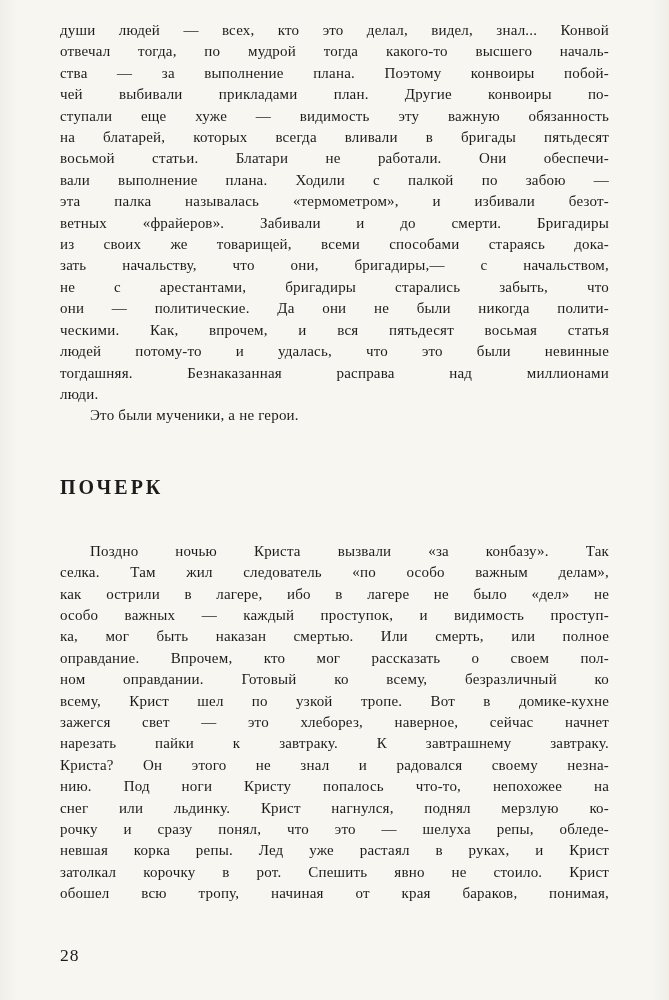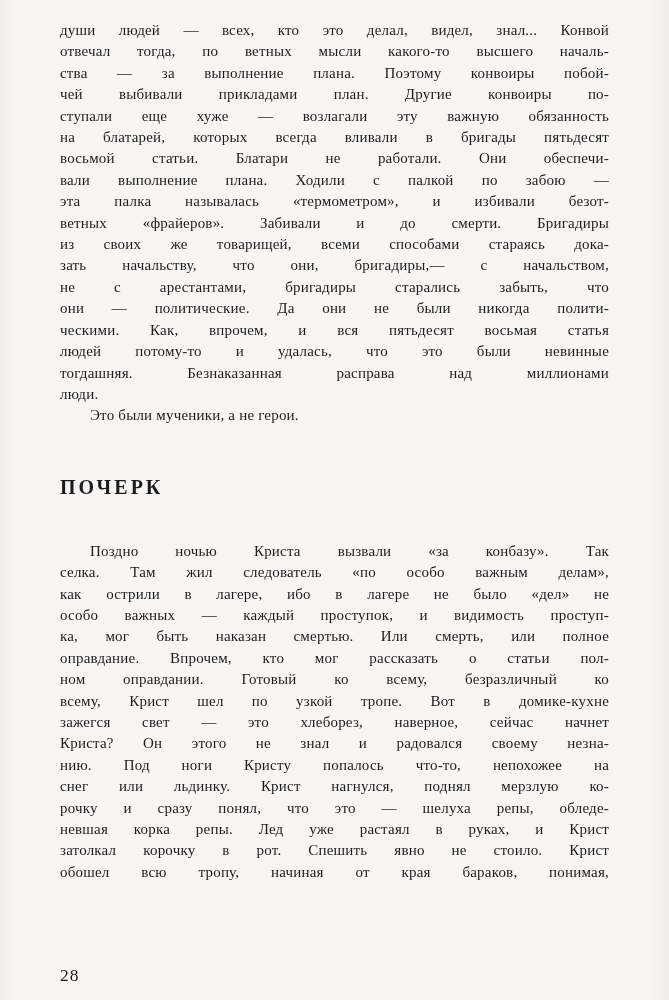--- a/index.html
+++ b/index.html
@@ -49,34 +49,33 @@
     line-height: 23px;
     letter-spacing: 3px;
   }
   .page-number {
     position: absolute;
     left: 60px;
     top: 944px;
     font-size: 17.5px;
     line-height: 22px;
     letter-spacing: 1px;
-    margin-top: 20px;
   }
 </style>
 </head>
 <body style="--paper: #f7f5f0; --ink: #1c1c1c;">
 
 <div class="page">
   <div class="text-column" id="text-column">
       <div class="paragraph">
         <div class="line">души людей — всех, кто это делал, видел, знал... Конвой</div>
-        <div class="line">отвечал тогда, по ветных мысли какого-то высшего началь-</div>
+        <div class="line">отвечал тогда, по мудрой тогда какого-то высшего началь-</div>
         <div class="line">ства — за выполнение плана. Поэтому конвоиры побой-</div>
         <div class="line">чей выбивали прикладами план. Другие конвоиры по-</div>
-        <div class="line">ступали еще хуже — возлагали эту важную обязанность</div>
+        <div class="line">ступали еще хуже — видимость эту важную обязанность</div>
         <div class="line">на блатарей, которых всегда вливали в бригады пятьдесят</div>
         <div class="line">восьмой статьи. Блатари не работали. Они обеспечи-</div>
         <div class="line">вали выполнение плана. Ходили с палкой по забою —</div>
         <div class="line">эта палка называлась «термометром», и избивали безот-</div>
         <div class="line">ветных «фрайеров». Забивали и до смерти. Бригадиры</div>
         <div class="line">из своих же товарищей, всеми способами стараясь дока-</div>
         <div class="line">зать начальству, что они, бригадиры,— с начальством,</div>
         <div class="line">не с арестантами, бригадиры старались забыть, что</div>
         <div class="line">они — политические. Да они не были никогда полити-</div>
         <div class="line">ческими. Как, впрочем, и вся пятьдесят восьмая статья</div>
@@ -87,24 +86,25 @@
       <div class="paragraph">
         <div class="line indent para-end">Это были мученики, а не герои.</div>
       </div>
       <div class="chapter-heading">ПОЧЕРК</div>
       <div class="paragraph">
         <div class="line indent">Поздно ночью Криста вызвали «за конбазу». Так</div>
         <div class="line">селка. Там жил следователь «по особо важным делам»,</div>
         <div class="line">как острили в лагере, ибо в лагере не было «дел» не</div>
         <div class="line">особо важных — каждый проступок, и видимость проступ-</div>
         <div class="line">ка, мог быть наказан смертью. Или смерть, или полное</div>
-        <div class="line">оправдание. Впрочем, кто мог рассказать о статьи пол-</div>
+        <div class="line">оправдание. Впрочем, кто мог рассказать о своем пол-</div>
         <div class="line">ном оправдании. Готовый ко всему, безразличный ко</div>
         <div class="line">всему, Крист шел по узкой тропе. Вот в домике-кухне</div>
         <div class="line">зажегся свет — это хлеборез, наверное, сейчас начнет</div>
+        <div class="line">нарезать пайки к завтраку. К завтрашнему завтраку.</div>
         <div class="line">Криста? Он этого не знал и радовался своему незна-</div>
         <div class="line">нию. Под ноги Кристу попалось что-то, непохожее на</div>
         <div class="line">снег или льдинку. Крист нагнулся, поднял мерзлую ко-</div>
         <div class="line">рочку и сразу понял, что это — шелуха репы, обледе-</div>
         <div class="line">невшая корка репы. Лед уже растаял в руках, и Крист</div>
         <div class="line">затолкал корочку в рот. Спешить явно не стоило. Крист</div>
         <div class="line">обошел всю тропу, начиная от края бараков, понимая,</div>
       </div>
     </div>
   <div class="page-number">28</div>

